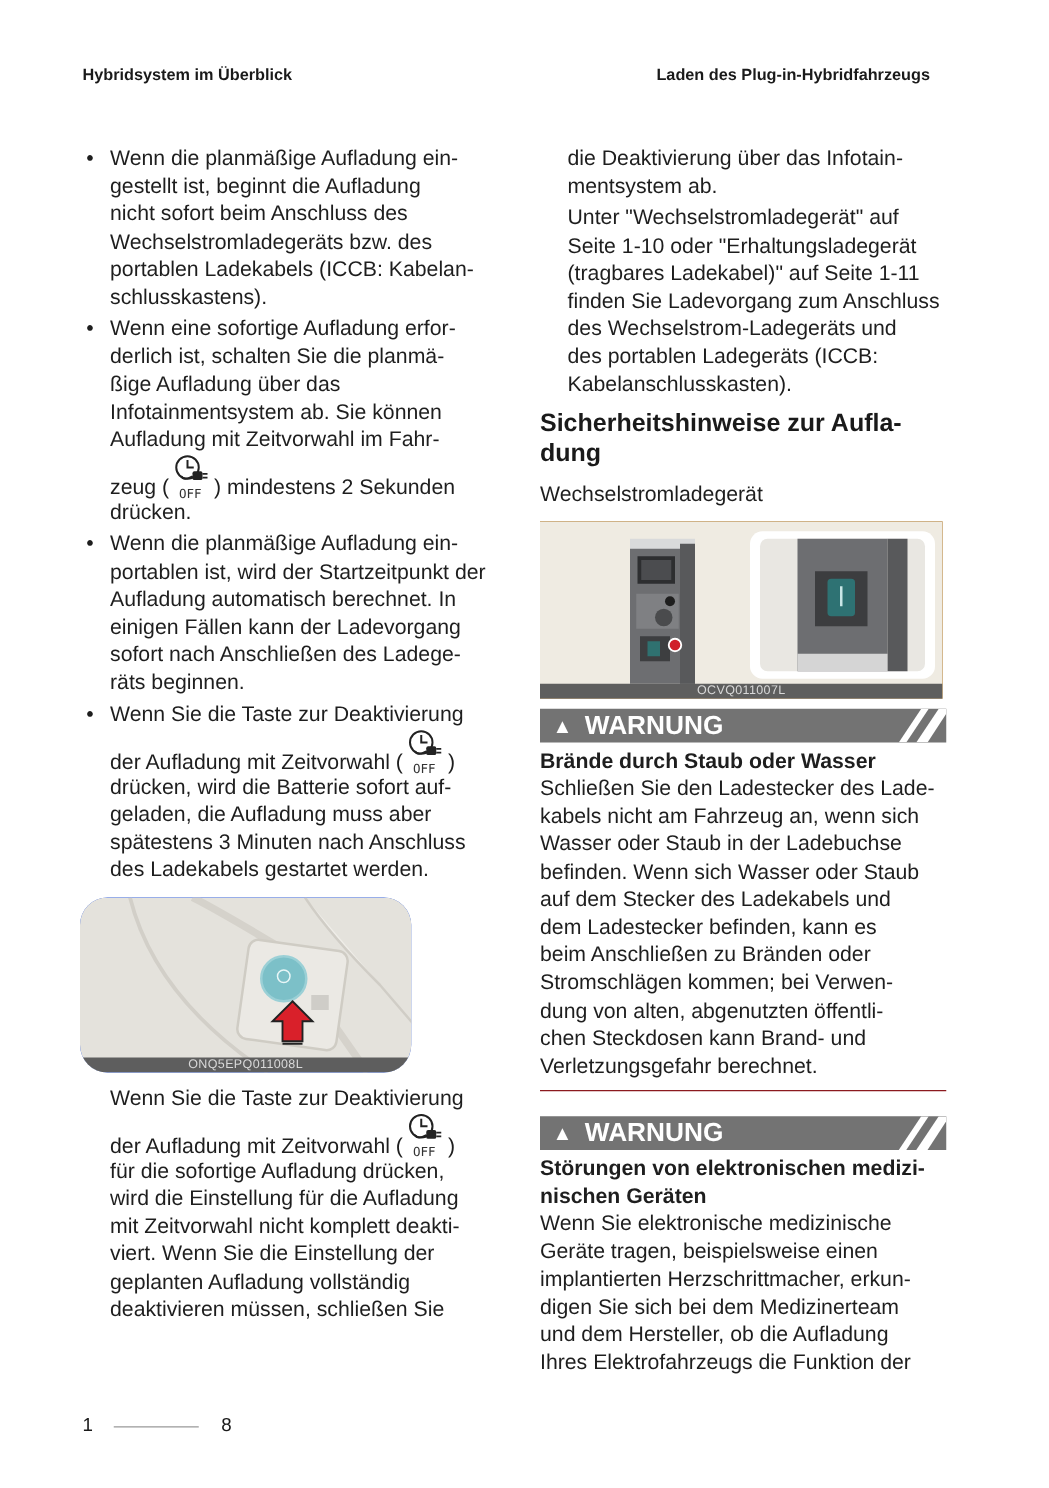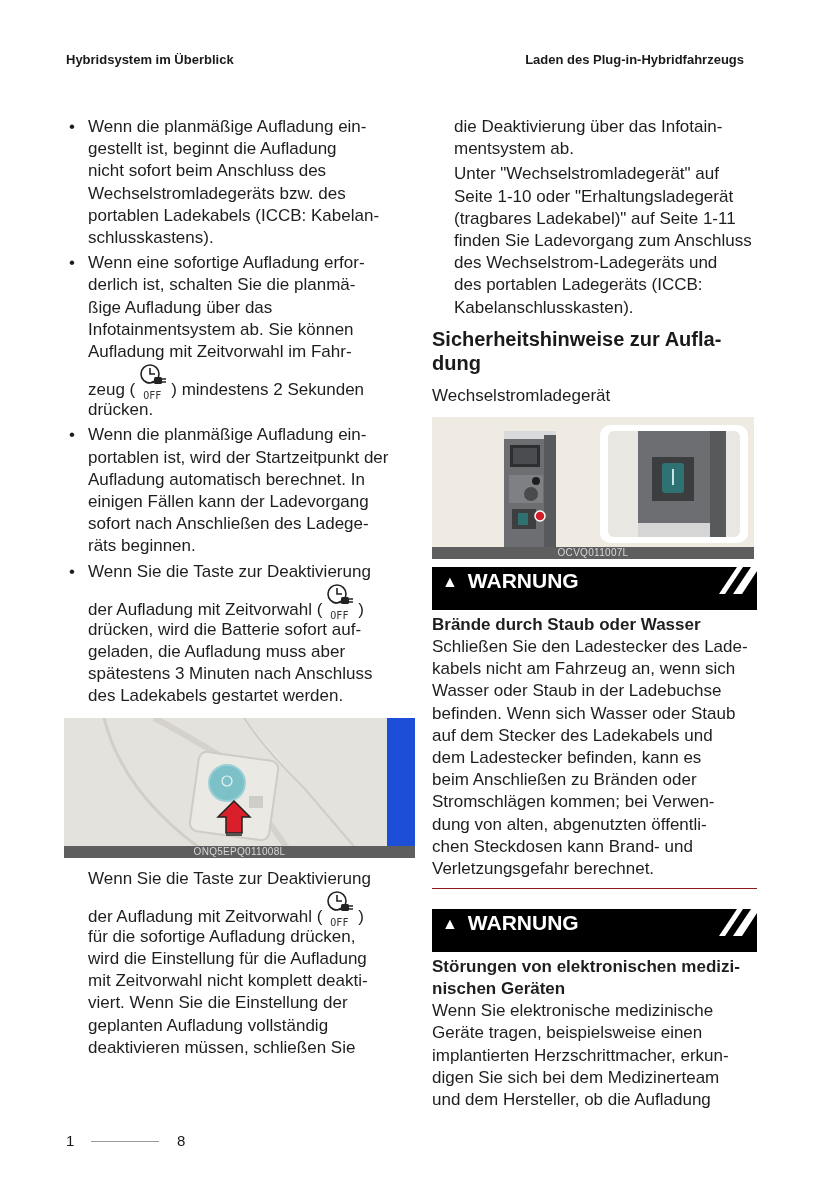--- a/index.html
+++ b/index.html
@@ -27,28 +27,28 @@
   }
   .inline-icon svg { position: absolute; left: 0; top: -6px; }
   .inline-icon .off { position: absolute; left: 4px; top: 22px; font-size: 10px; line-height: 10px; font-family: "DejaVu Sans Mono", monospace; color: #333; }
 
   .figure { position: relative; background: #ecebe7; overflow: hidden; }
   .figure-caption {
     position: absolute; left: 0; right: 0; bottom: 0; height: 12px; background: #5e5e5e;
     color: #d8d8d8; font-size: 10px; line-height: 12px; text-align: center; letter-spacing: 0.3px;
   }
 
-  .fig-left { width: 351px; height: 140px; margin: 10px 0 10px -2px; background: #1d4ed8; }
+  .fig-left { width: 265px; height: 140px; margin: 10px 0 10px -2px; background: #1d4ed8; border-radius: 22px; }
   .fig-right { width: 322px; height: 142px; margin: 6px 0 8px 0; background: #a16207; }
 
   .section-title { font-size: 20px; font-weight: bold; line-height: 24px; margin: 8px 0 10px 0; color: #1a1a1a; }
   .fig-title { text-align: left; margin-bottom: 10px; }
 
   .warn-bar {
-    position: relative; height: 43px; background: #000000; color: #fff; font-weight: bold;
+    position: relative; height: 27px; background: #737373; color: #fff; font-weight: bold;
     font-size: 21px; line-height: 27px; padding-left: 10px; overflow: hidden; margin-bottom: 4px;
   }
   .warn-bar .tri { display: inline-block; font-size: 16px; margin-right: 10px; vertical-align: 1px; }
   .warn-bar .stripes { position: absolute; right: 0; top: 0; width: 60px; height: 27px; }
   .warn-sub { font-weight: bold; font-size: 17px; line-height: 22px; }
   .warn-rule { height: 1px; background: #8c1a1f; margin: 8px 0 20px 0; }
 
   .footer-num { position: absolute; top: 1132px; font-size: 15px; color: #1a1a1a; }
   .footer-line { position: absolute; top: 1141px; left: 91px; width: 68px; height: 1px; background: #999; }
 </style>
@@ -244,19 +244,20 @@
     <div class="warn-sub">
       <span class="line">Störungen von elektronischen medizi-</span>
       <span class="line">nischen Geräten</span>
     </div>
     <div>
       <span class="line">Wenn Sie elektronische medizinische</span>
       <span class="line">Geräte tragen, beispielsweise einen</span>
       <span class="line">implantierten Herzschrittmacher, erkun-</span>
       <span class="line">digen Sie sich bei dem Medizinerteam</span>
       <span class="line">und dem Hersteller, ob die Aufladung</span>
+      <span class="line">Ihres Elektrofahrzeugs die Funktion der</span>
     </div>
   </div>
 </div>
 
 <div class="footer-num" style="left:66px;">1</div>
 <div class="footer-line"></div>
 <div class="footer-num" style="left:177px;">8</div>
 
 </body></html>

